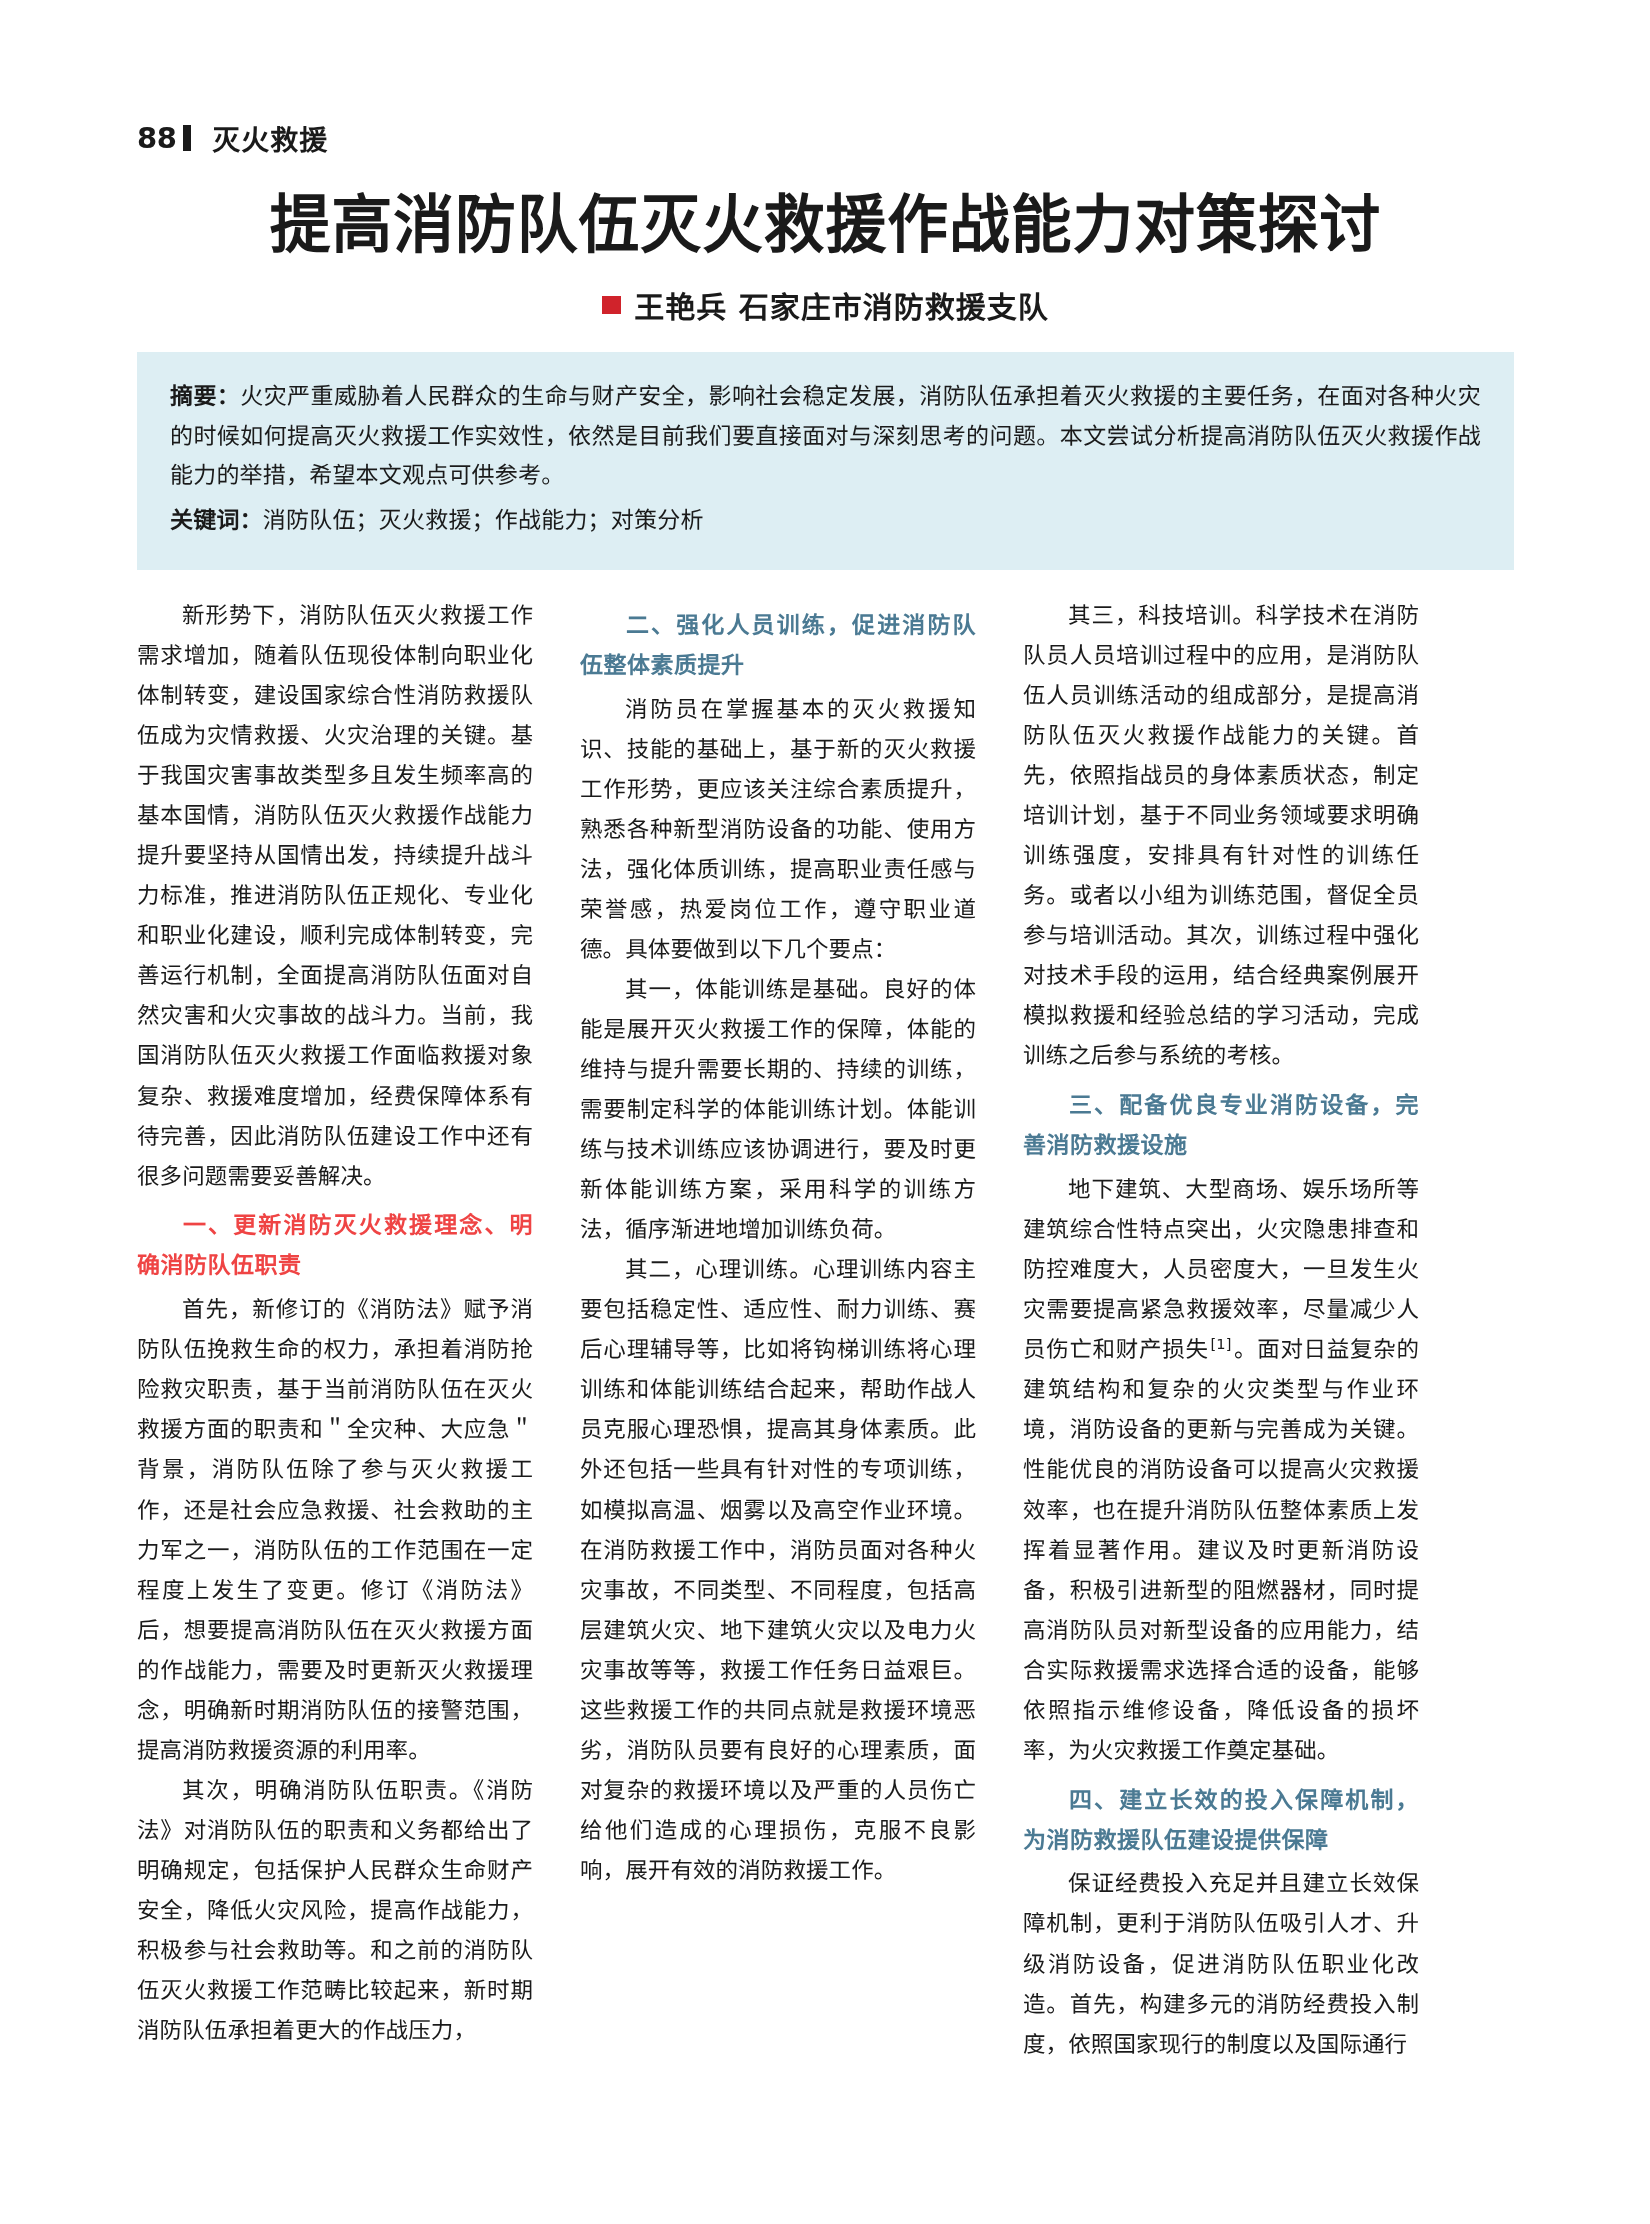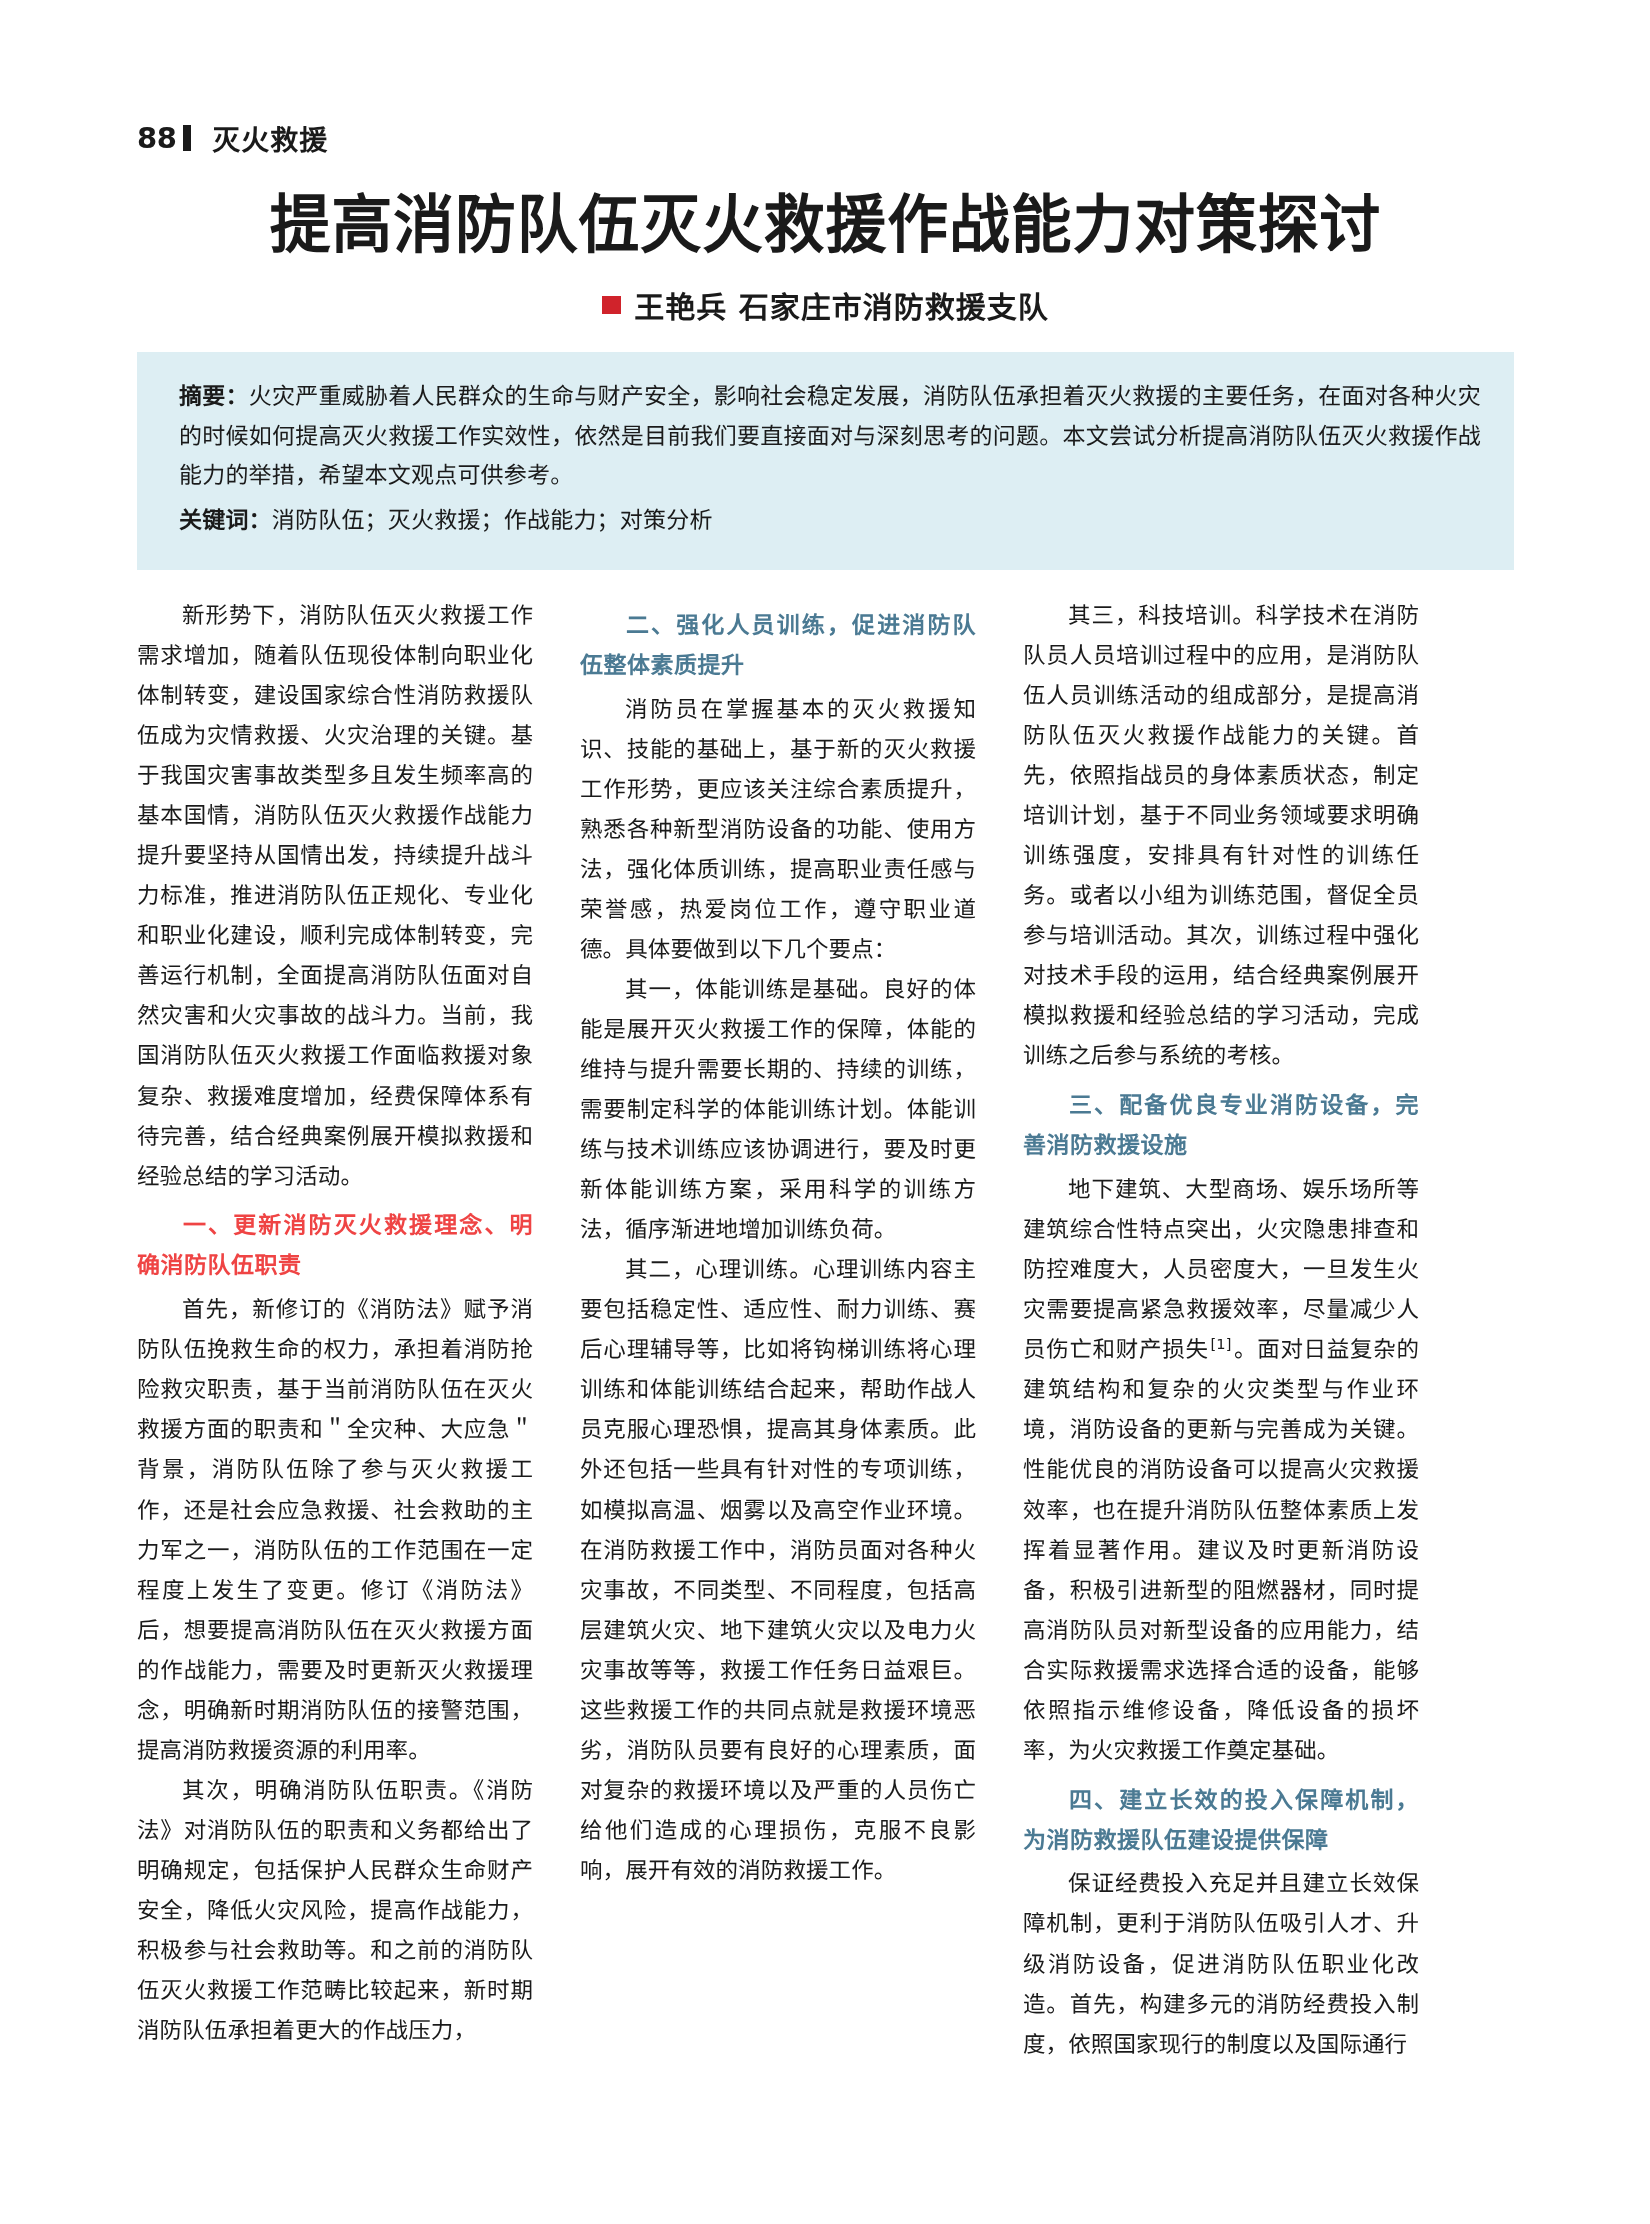--- a/index.html
+++ b/index.html
@@ -82,21 +82,21 @@
     height: 18.4px;
     background: #d0232b;
     display: inline-block;
   }
   .byline .names { display: inline-block; }
 
   
   .abstract-box {
     margin-top: 25px;
     background: #ddeef3;
-    padding: 25px 33px 29px 42px;
+    padding: 25px 33px 29px 33px;
     box-sizing: border-box;
   }
   .abstract-box p {
     margin: 0;
     font-size: 23px;
     line-height: 1.72;
     text-align: justify;
     text-justify: inter-ideograph;
     letter-spacing: 0.2px;
   }
@@ -161,21 +161,21 @@
     <span class="names">王艳兵 石家庄市消防救援支队</span>
   </div>
 
   <div class="abstract-box" style="background: rgb(221, 238, 243);">
     <p><span class="lead">摘要：</span><span>火灾严重威胁着人民群众的生命与财产安全，影响社会稳定发展，消防队伍承担着灭火救援的主要任务，在面对各种火灾的时候如何提高灭火救援工作实效性，依然是目前我们要直接面对与深刻思考的问题。本文尝试分析提高消防队伍灭火救援作战能力的举措，希望本文观点可供参考。</span></p>
     <p class="kw"><span class="lead">关键词：</span><span>消防队伍；灭火救援；作战能力；对策分析</span></p>
   </div>
 
   <div class="body-cols">
     <div class="col">
-        <p class="indent">新形势下，消防队伍灭火救援工作需求增加，随着队伍现役体制向职业化体制转变，建设国家综合性消防救援队伍成为灾情救援、火灾治理的关键。基于我国灾害事故类型多且发生频率高的基本国情，消防队伍灭火救援作战能力提升要坚持从国情出发，持续提升战斗力标准，推进消防队伍正规化、专业化和职业化建设，顺利完成体制转变，完善运行机制，全面提高消防队伍面对自然灾害和火灾事故的战斗力。当前，我国消防队伍灭火救援工作面临救援对象复杂、救援难度增加，经费保障体系有待完善，结合经典案例展开模拟救援和经验总结的学习活动。</p>
+        <p class="indent">新形势下，消防队伍灭火救援工作需求增加，随着队伍现役体制向职业化体制转变，建设国家综合性消防救援队伍成为灾情救援、火灾治理的关键。基于我国灾害事故类型多且发生频率高的基本国情，消防队伍灭火救援作战能力提升要坚持从国情出发，持续提升战斗力标准，推进消防队伍正规化、专业化和职业化建设，顺利完成体制转变，完善运行机制，全面提高消防队伍面对自然灾害和火灾事故的战斗力。当前，我国消防队伍灭火救援工作面临救援对象复杂、救援难度增加，经费保障体系有待完善，因此消防队伍建设工作中还有很多问题需要妥善解决。</p>
         <h2 style="color: #ef4444;">一、更新消防灭火救援理念、明确消防队伍职责</h2>
         <p class="indent">首先，新修订的《消防法》赋予消防队伍挽救生命的权力，承担着消防抢险救灾职责，基于当前消防队伍在灭火救援方面的职责和＂全灾种、大应急＂背景，消防队伍除了参与灭火救援工作，还是社会应急救援、社会救助的主力军之一，消防队伍的工作范围在一定程度上发生了变更。修订《消防法》后，想要提高消防队伍在灭火救援方面的作战能力，需要及时更新灭火救援理念，明确新时期消防队伍的接警范围，提高消防救援资源的利用率。</p>
         <p class="indent">其次，明确消防队伍职责。《消防法》对消防队伍的职责和义务都给出了明确规定，包括保护人民群众生命财产安全，降低火灾风险，提高作战能力，积极参与社会救助等。和之前的消防队伍灭火救援工作范畴比较起来，新时期消防队伍承担着更大的作战压力，</p>
       </div>
     <div class="col">
         <h2 style="color: rgb(75, 122, 147);">二、强化人员训练，促进消防队伍整体素质提升</h2>
         <p class="indent">消防员在掌握基本的灭火救援知识、技能的基础上，基于新的灭火救援工作形势，更应该关注综合素质提升，熟悉各种新型消防设备的功能、使用方法，强化体质训练，提高职业责任感与荣誉感，热爱岗位工作，遵守职业道德。具体要做到以下几个要点：</p>
         <p class="indent">其一，体能训练是基础。良好的体能是展开灭火救援工作的保障，体能的维持与提升需要长期的、持续的训练，需要制定科学的体能训练计划。体能训练与技术训练应该协调进行，要及时更新体能训练方案，采用科学的训练方法，循序渐进地增加训练负荷。</p>
         <p class="indent">其二，心理训练。心理训练内容主要包括稳定性、适应性、耐力训练、赛后心理辅导等，比如将钩梯训练将心理训练和体能训练结合起来，帮助作战人员克服心理恐惧，提高其身体素质。此外还包括一些具有针对性的专项训练，如模拟高温、烟雾以及高空作业环境。在消防救援工作中，消防员面对各种火灾事故，不同类型、不同程度，包括高层建筑火灾、地下建筑火灾以及电力火灾事故等等，救援工作任务日益艰巨。这些救援工作的共同点就是救援环境恶劣，消防队员要有良好的心理素质，面对复杂的救援环境以及严重的人员伤亡给他们造成的心理损伤，克服不良影响，展开有效的消防救援工作。</p>
       </div>

